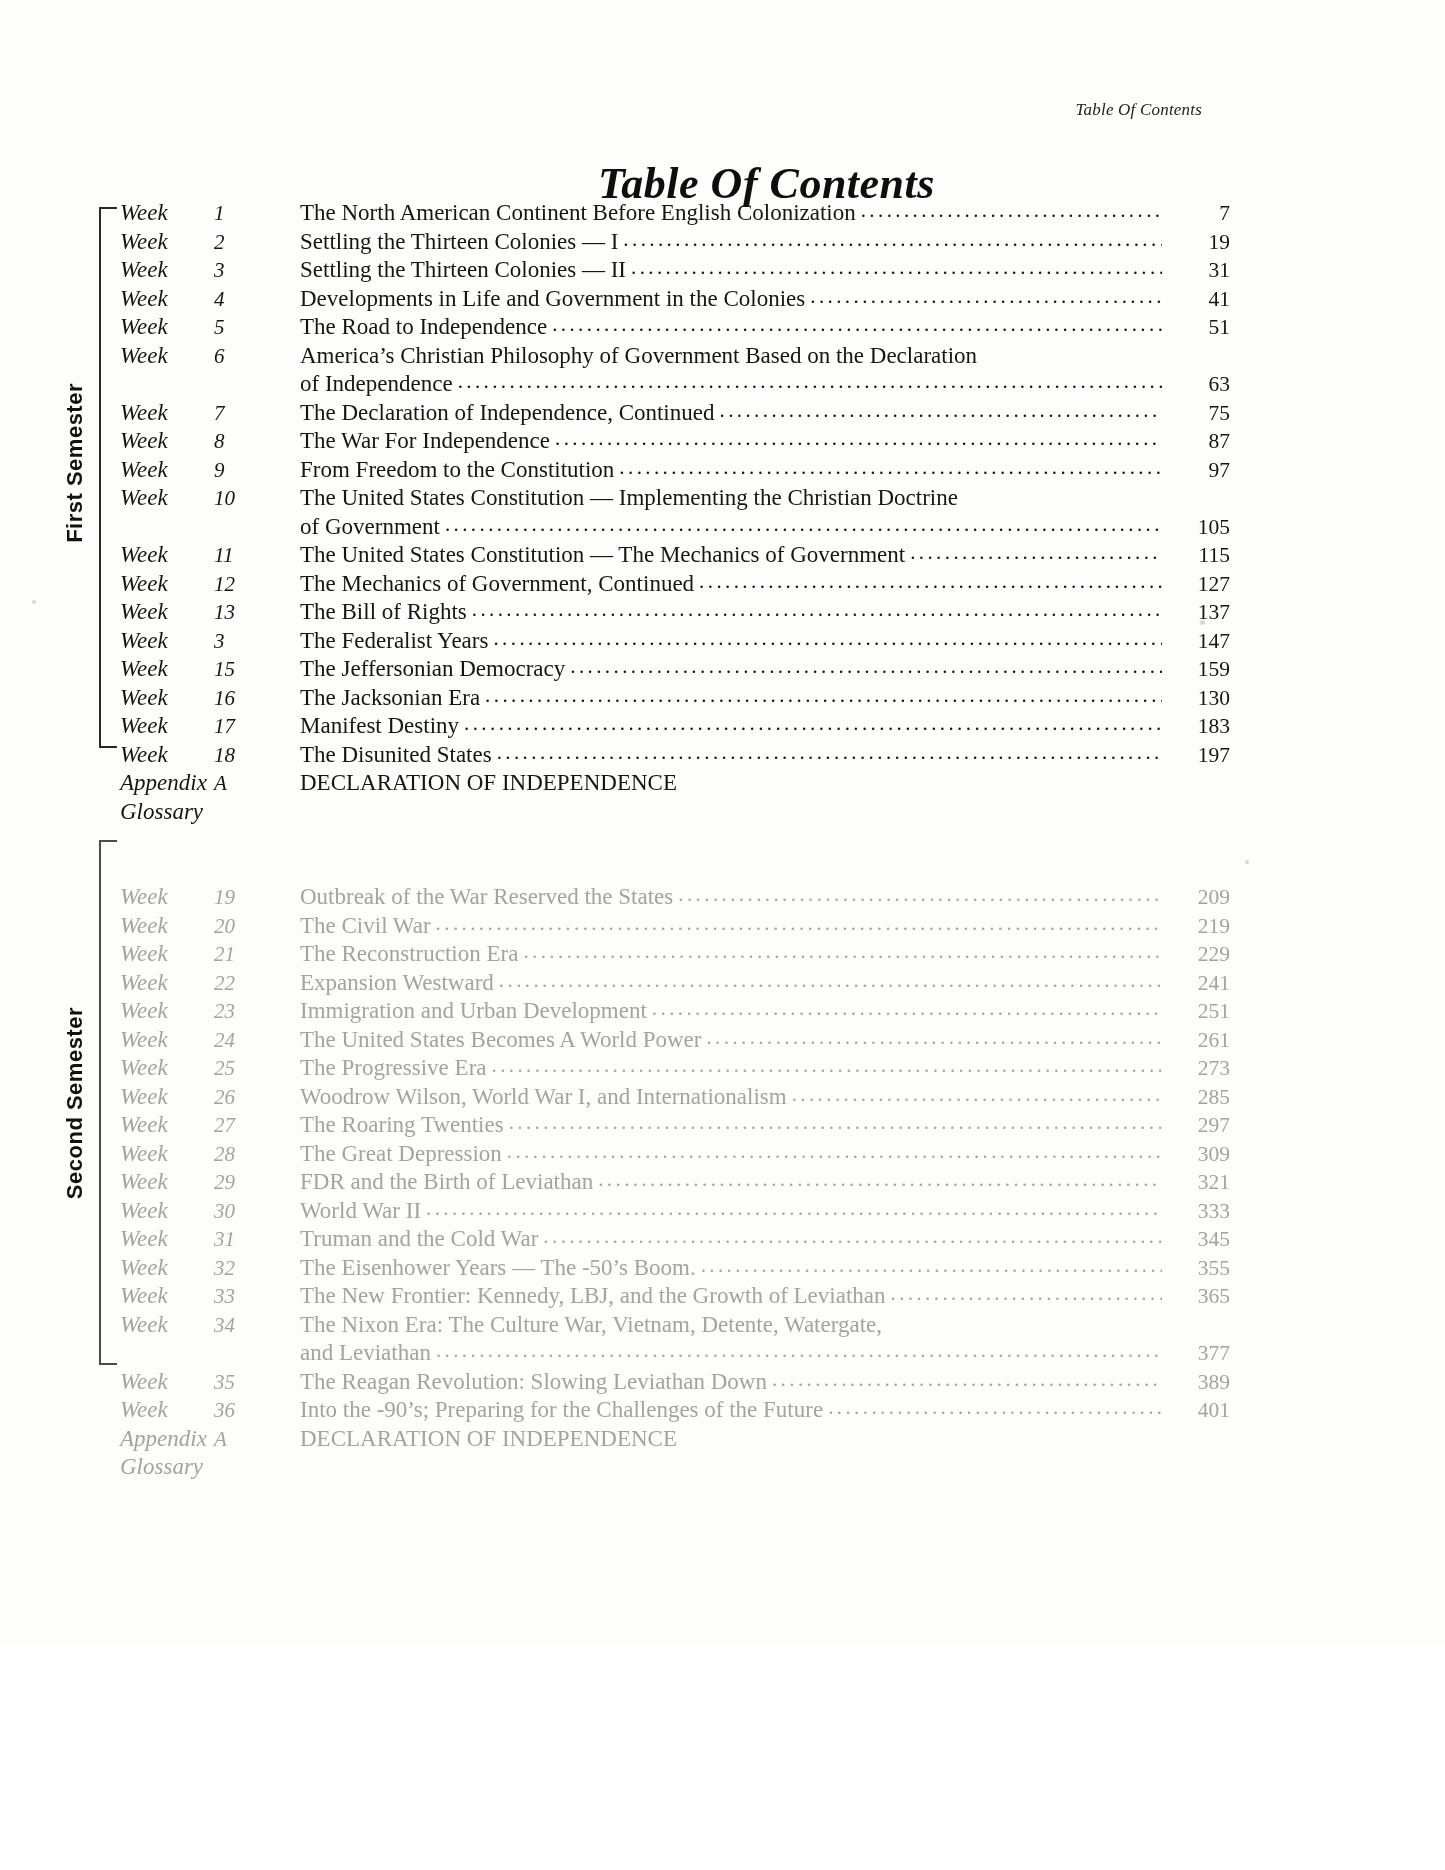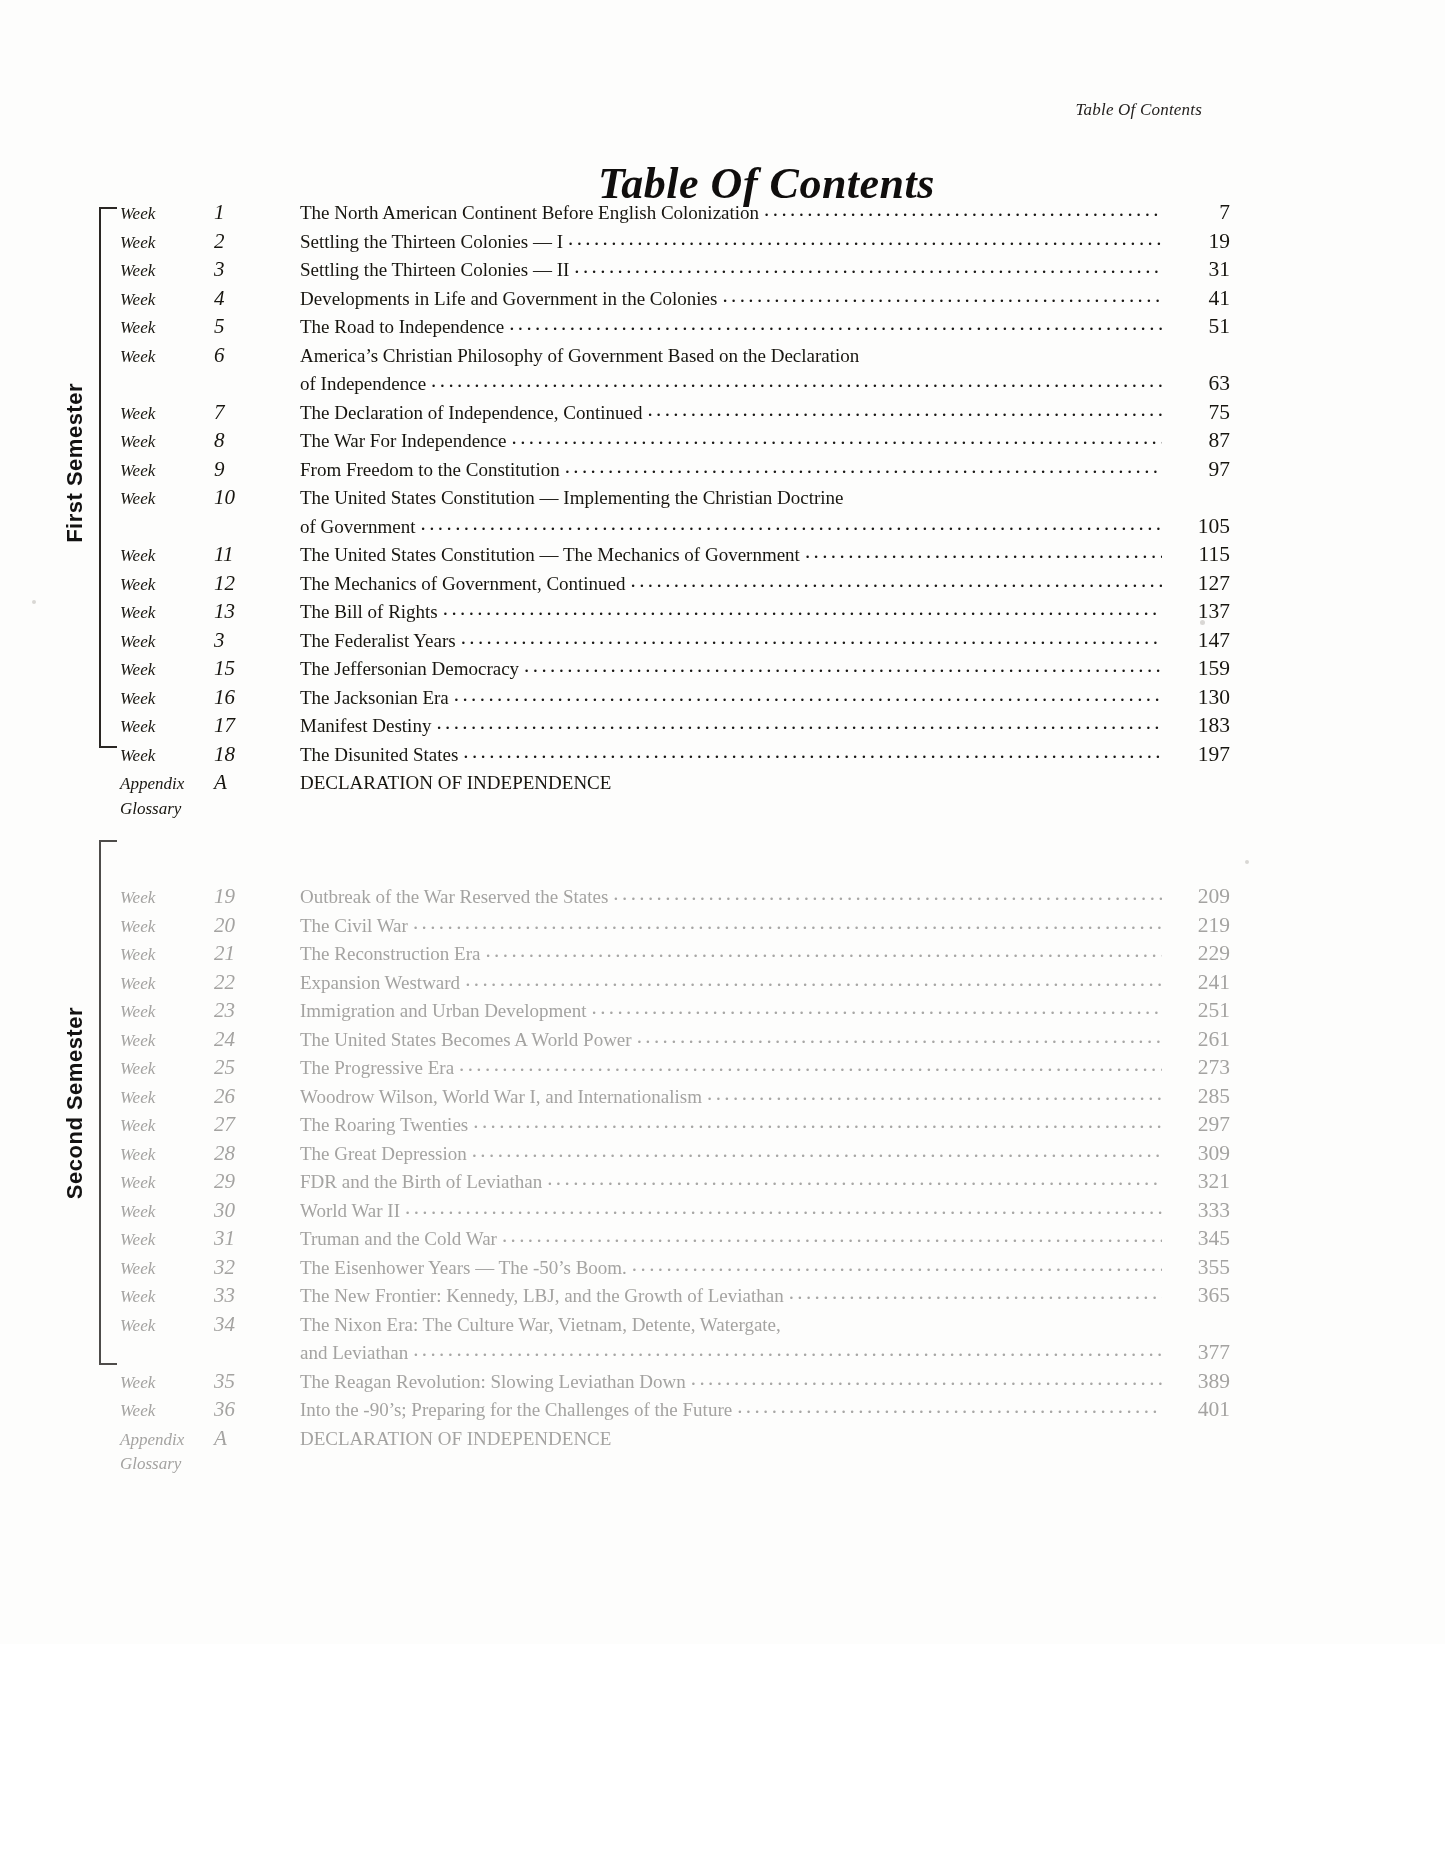--- a/index.html
+++ b/index.html
@@ -83,35 +83,35 @@
     display: flex;
     align-items: baseline;
     height: 28.5px;
     font-size: 21.5px;
     color: #17150f;
   }
 
   .c-label {
     flex: 0 0 90px;
     font-style: italic;
-    font-size: 17px;
+    font-size: 23px;
     white-space: nowrap;
   }
   .c-num {
     flex: 0 0 86px;
     font-style: italic;
     font-size: 21px;
     text-align: left;
     padding-left: 4px;
     white-space: nowrap;
   }
   .c-title {
     flex: 0 0 auto;
     white-space: nowrap;
-    font-size: 19px;
+    font-size: 23px;
   }
   .c-leader {
     flex: 1 1 auto;
     overflow: hidden;
     white-space: nowrap;
     margin: 0 6px 0 5px;
     position: relative;
     top: -3px;
     font-size: 21px;
     letter-spacing: 3.4px;

